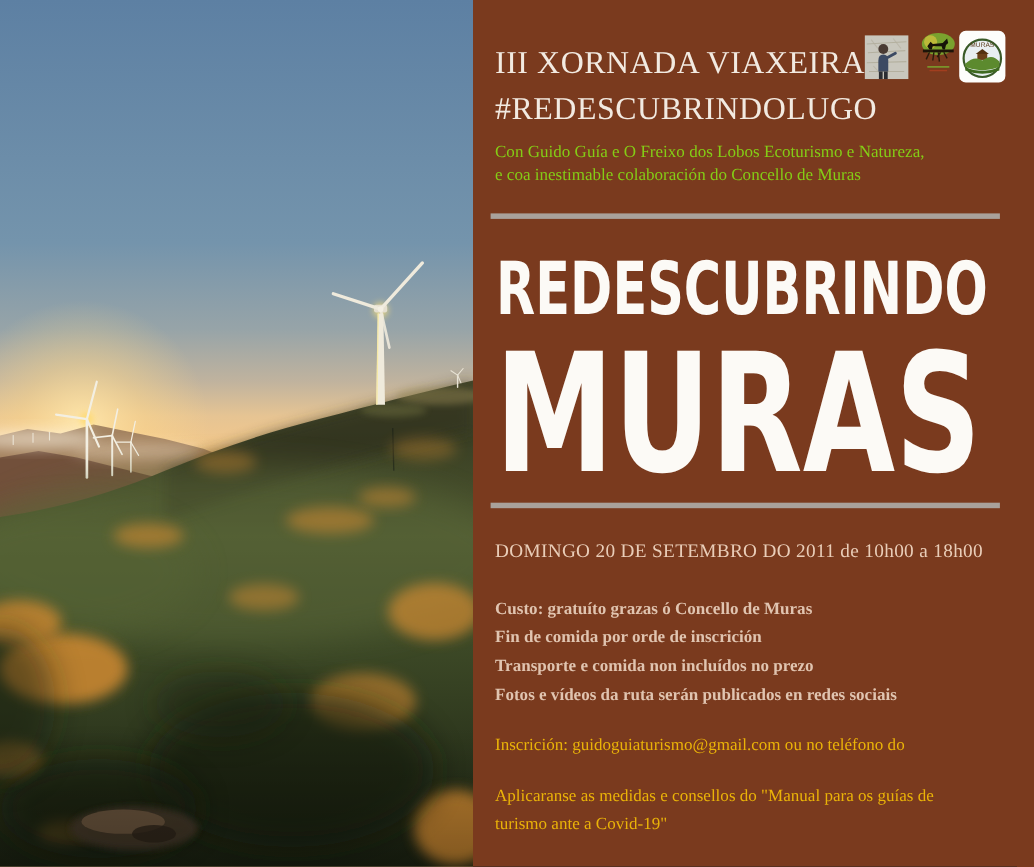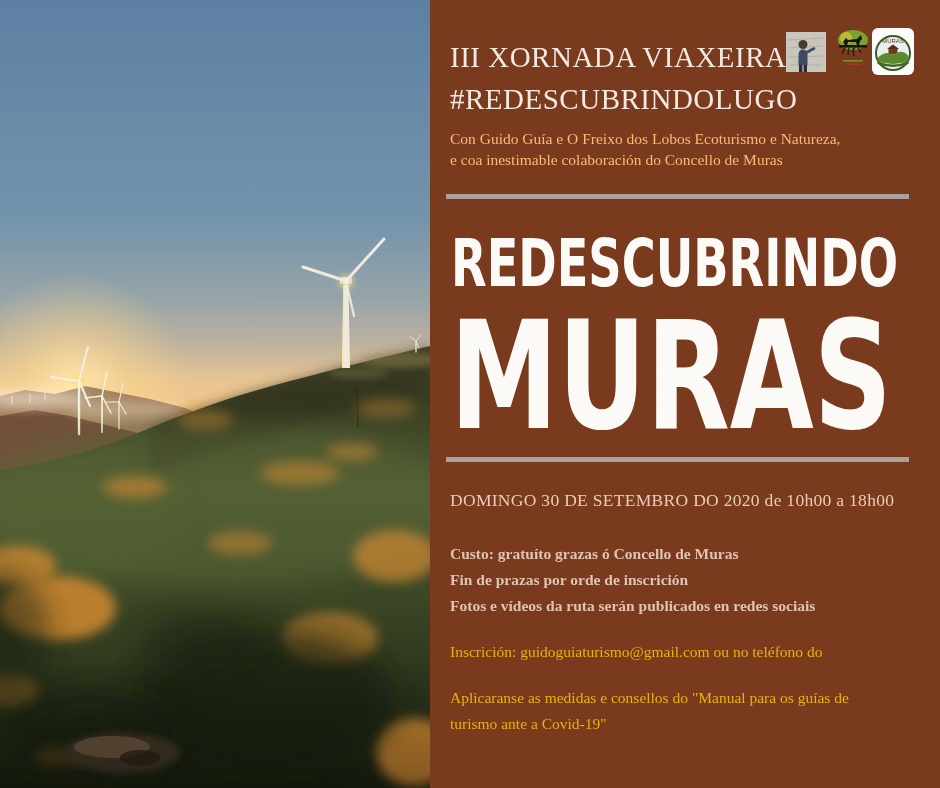--- a/index.html
+++ b/index.html
@@ -17,21 +17,21 @@
   .panel{
     flex:1;height:788px;background:#7a3a1e;position:relative;
     box-sizing:border-box;padding:0 18px 8px 20px;color:#e0c4b0;
   }
   .evt-title{
     font-size:29px;line-height:42px;color:#f2eae1;letter-spacing:.5px;
     white-space:nowrap;
   }
   .evt-title.first{margin-top:36px;}
   .subtitle{
-    margin:8px 0 0 0;font-size:15.5px;line-height:21px;color:#fdba74;
+    margin:8px 0 0 0;font-size:15.5px;line-height:21px;color:#84cc16;
   }
   .divider{height:5px;width:463px;background:#a9a19b;margin-left:-4px;}
   .div1{margin-top:24px;}
   .div2{margin-top:24px;}
   .big-title-svg{display:block;margin:32px 0 0 -2px;}
   .date-line{
     margin:28px 0 0 0;font-size:17.5px;letter-spacing:.3px;color:#e9cdb8;white-space:nowrap;
   }
   .conditions{margin-top:30px;font-weight:bold;}
   .cond-line{font-size:15.5px;line-height:26px;color:#e0c4b0;}
@@ -231,25 +231,26 @@
 
     <div class="divider div1"></div>
 
     <svg class="big-title-svg" width="465" height="202" viewBox="0 0 465 202">
       <text x="3" y="42.7" transform="scale(1,1.28)" font-family="DejaVu Sans, sans-serif" font-weight="900" font-size="52" fill="#fcfaf6" textLength="447" lengthAdjust="spacingAndGlyphs">REDESCUBRINDO</text>
       <text x="2" y="131.5" transform="scale(1,1.5)" font-family="DejaVu Sans, sans-serif" font-weight="900" font-size="100" fill="#fcfaf6" textLength="442" lengthAdjust="spacingAndGlyphs">MURAS</text>
     </svg>
 
     <div class="divider div2"></div>
 
-    <p class="date-line">DOMINGO 30 DE SETEMBRO DO 2020 de 10h00 a 18h00</p>
+    <p class="date-line">DOMINGO 20 DE SETEMBRO DO 2011 de 10h00 a 18h00</p>
 
     <div class="conditions">
       <div class="cond-line">Custo: gratuíto grazas ó Concello de Muras</div>
-      <div class="cond-line">Fin de prazas por orde de inscrición</div>
+      <div class="cond-line">Fin de comida por orde de inscrición</div>
+      <div class="cond-line">Transporte e comida non incluídos no prezo</div>
       <div class="cond-line">Fotos e vídeos da ruta serán publicados en redes sociais</div>
     </div>
 
     <p class="para">
       <span>Inscrición: guidoguiaturismo@gmail.com ou no teléfono do</span><br>
     </p>
 
     <p class="para">
       <span>Aplicaranse as medidas e consellos do "Manual para os guías de</span><br>
       <span>turismo ante a Covid-19"</span>

